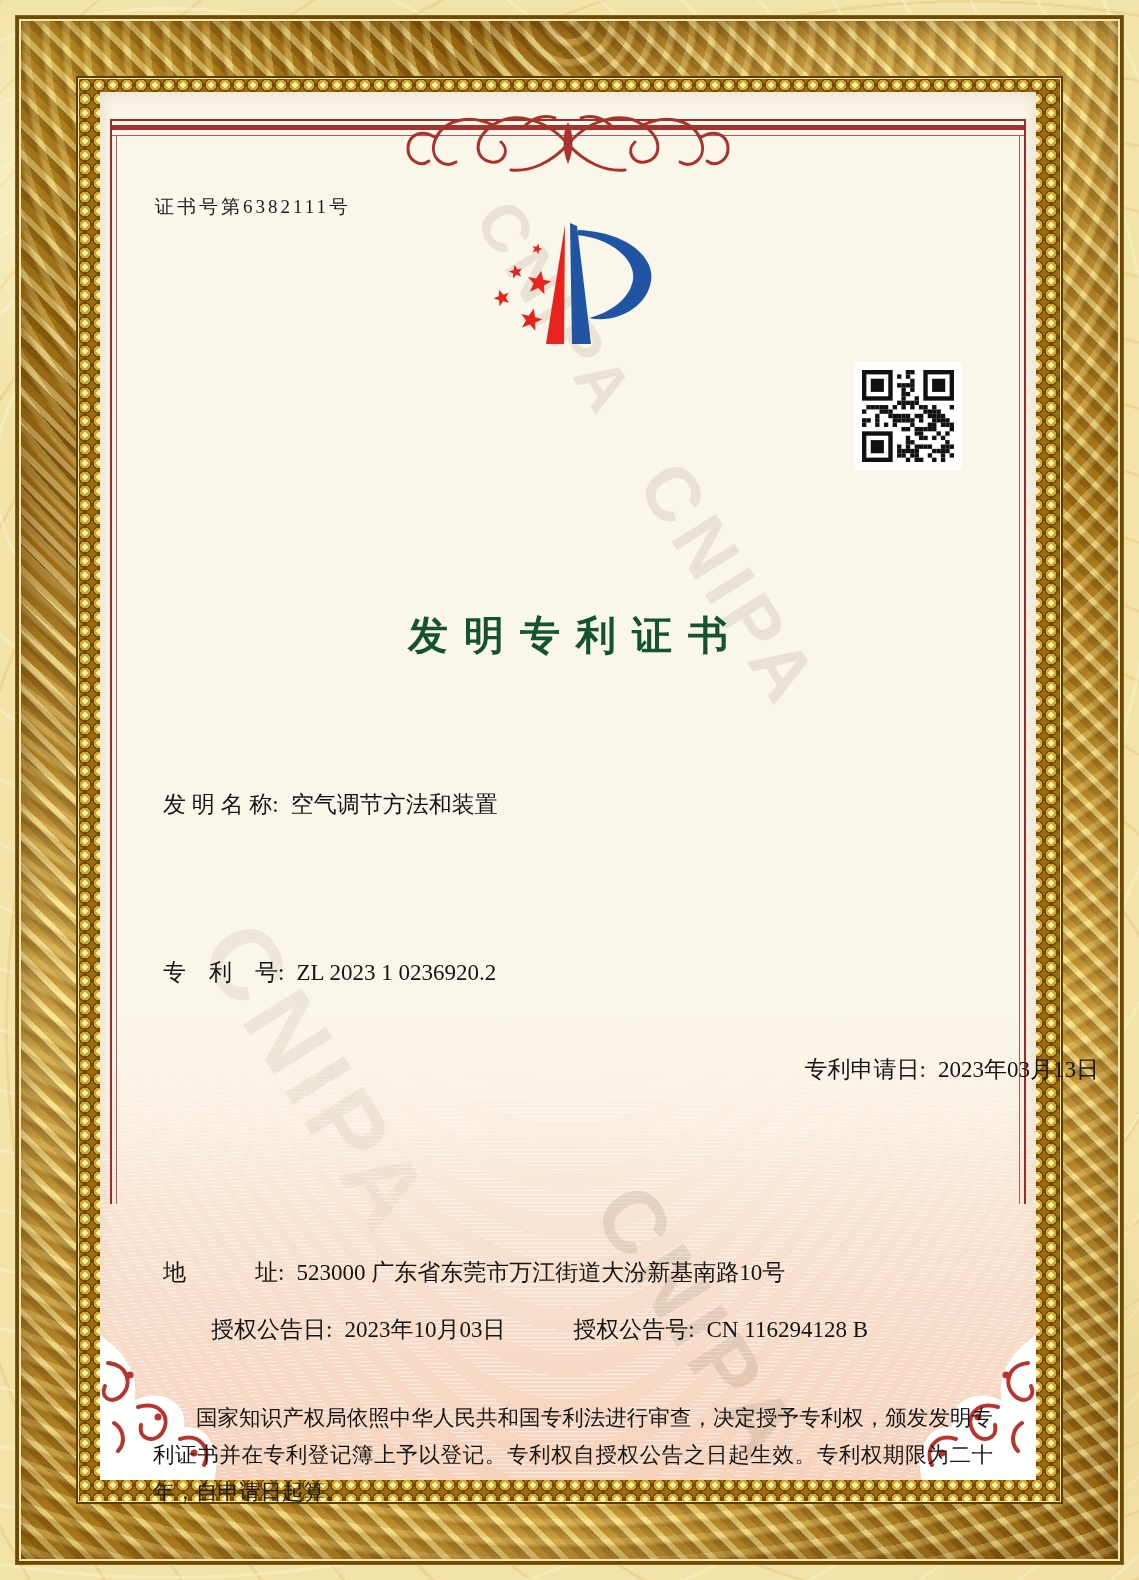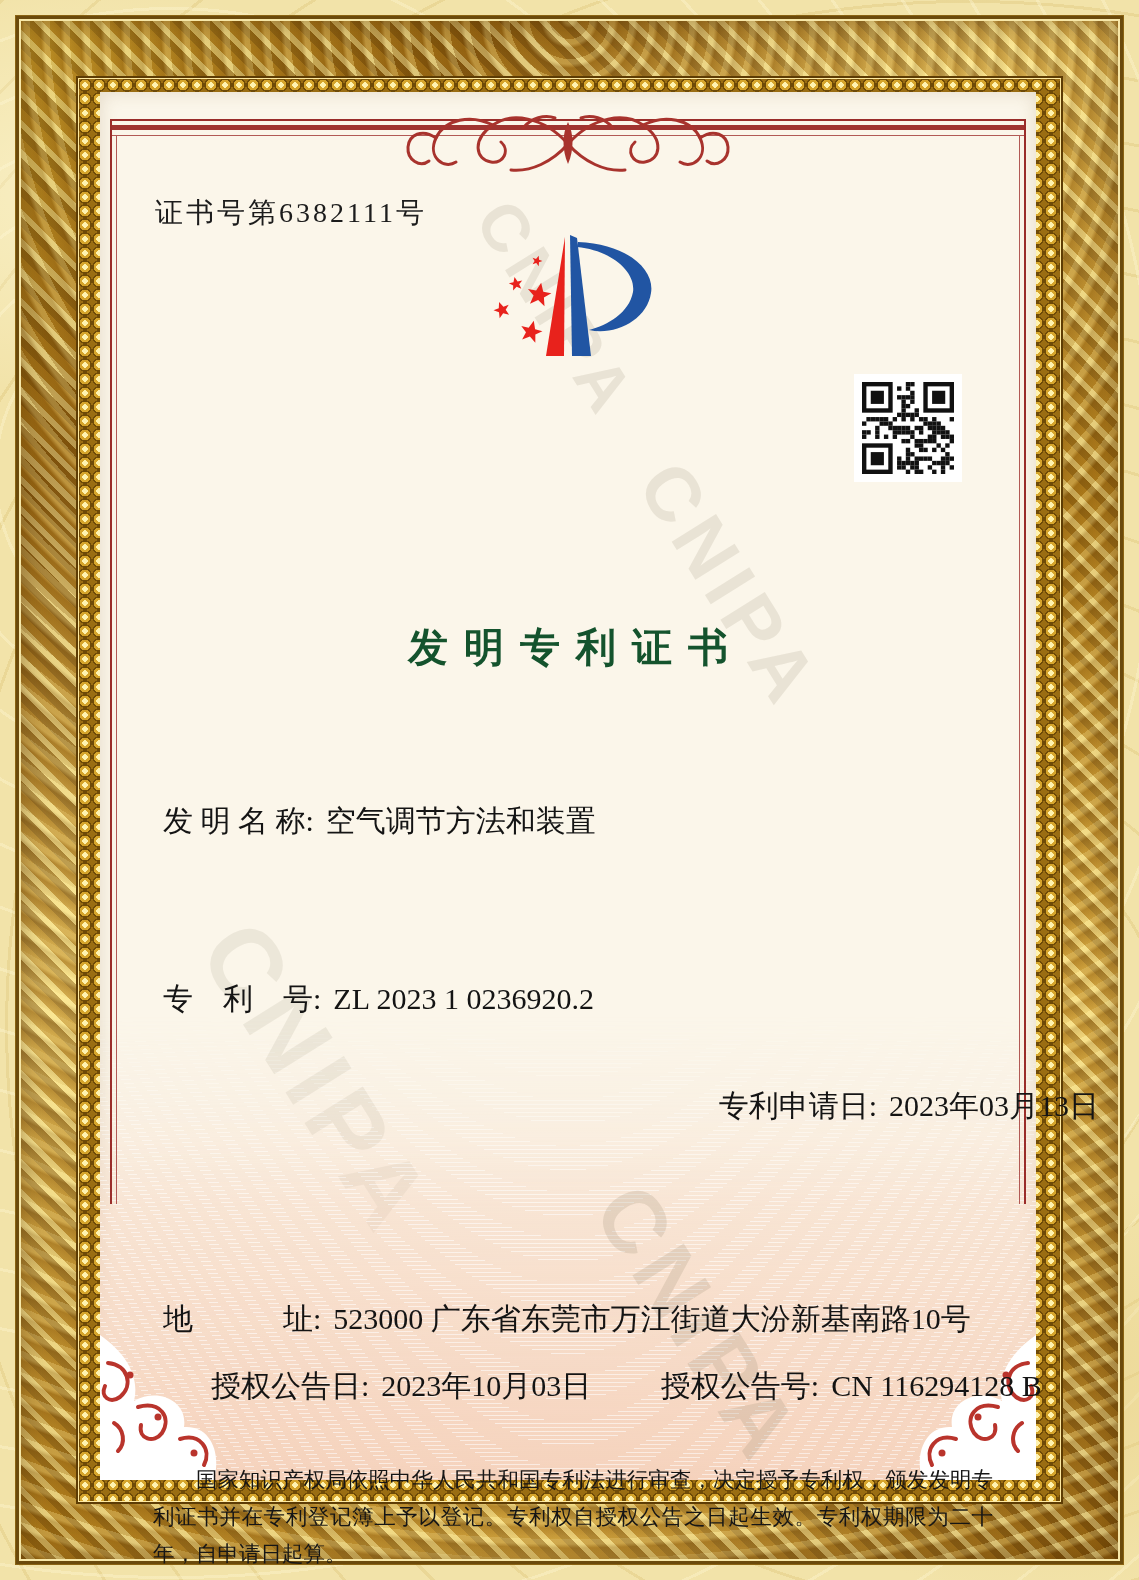--- a/index.html
+++ b/index.html
@@ -64,28 +64,28 @@
   .corner-orn.right{right:0;transform:scaleX(-1);}
   
   .wm{position:absolute;color:rgba(140,130,105,.16);font-weight:bold;
       font-family:"Liberation Sans","DejaVu Sans",sans-serif;letter-spacing:8px;
       transform:rotate(58deg);transform-origin:left top;white-space:nowrap;}
   .wm1{left:425px;top:95px;font-size:66px;}
   .wm2{left:595px;top:355px;font-size:76px;}
   .wm3{left:175px;top:810px;font-size:100px;color:rgba(140,130,105,.13);}
   .wm4{left:560px;top:1075px;font-size:88px;color:rgba(150,135,110,.20);}
   
-  .cert-no{position:absolute;left:55px;top:102px;font-size:28px;color:#1c1c1c;letter-spacing:3px;}
+  .cert-no{position:absolute;left:55px;top:102px;font-size:19px;color:#1c1c1c;letter-spacing:3px;}
   .logo{position:absolute;left:388px;top:100px;}
   .qr-box{position:absolute;left:754px;top:102px;width:108px;height:108px;background:#fff;
           display:flex;align-items:center;justify-content:center;}
   .title{position:absolute;left:0;top:240px;width:100%;text-align:center;
          font-size:40px;font-weight:bold;color:#14532d;letter-spacing:16px;text-indent:16px;}
   
-  .row{position:absolute;left:63px;font-size:30px;color:#141414;white-space:nowrap;}
+  .row{position:absolute;left:63px;font-size:23px;color:#141414;white-space:nowrap;}
   .row .lab{display:inline-block;}
   .row .val{margin-left:12px;}
   .r1{top:366px;} .r2{top:437px;} .r3{top:503px;} .r4{top:569px;text-align:right;}
   .r5{top:636px;} .r6{top:741px;} .r7{top:767px;margin-left:48px;}
   .row .lab2{margin-left:62px;}
   
   .paras{position:absolute;left:53px;top:822px;width:840px;font-size:21.5px;color:#161616;
          line-height:37px;text-align:justify;}
   .paras p{margin:0 0 9px 0;text-indent:2em;}
   .z{position:relative;z-index:3;}

